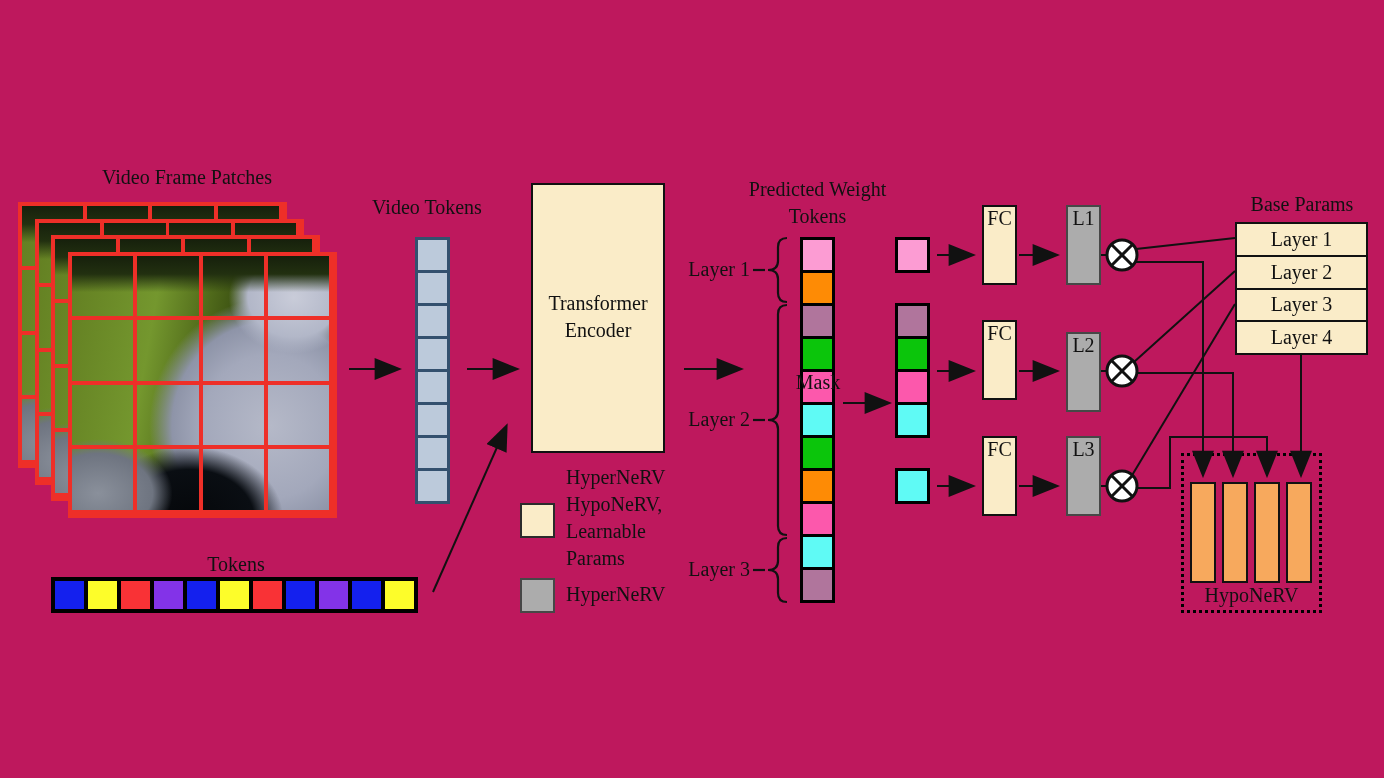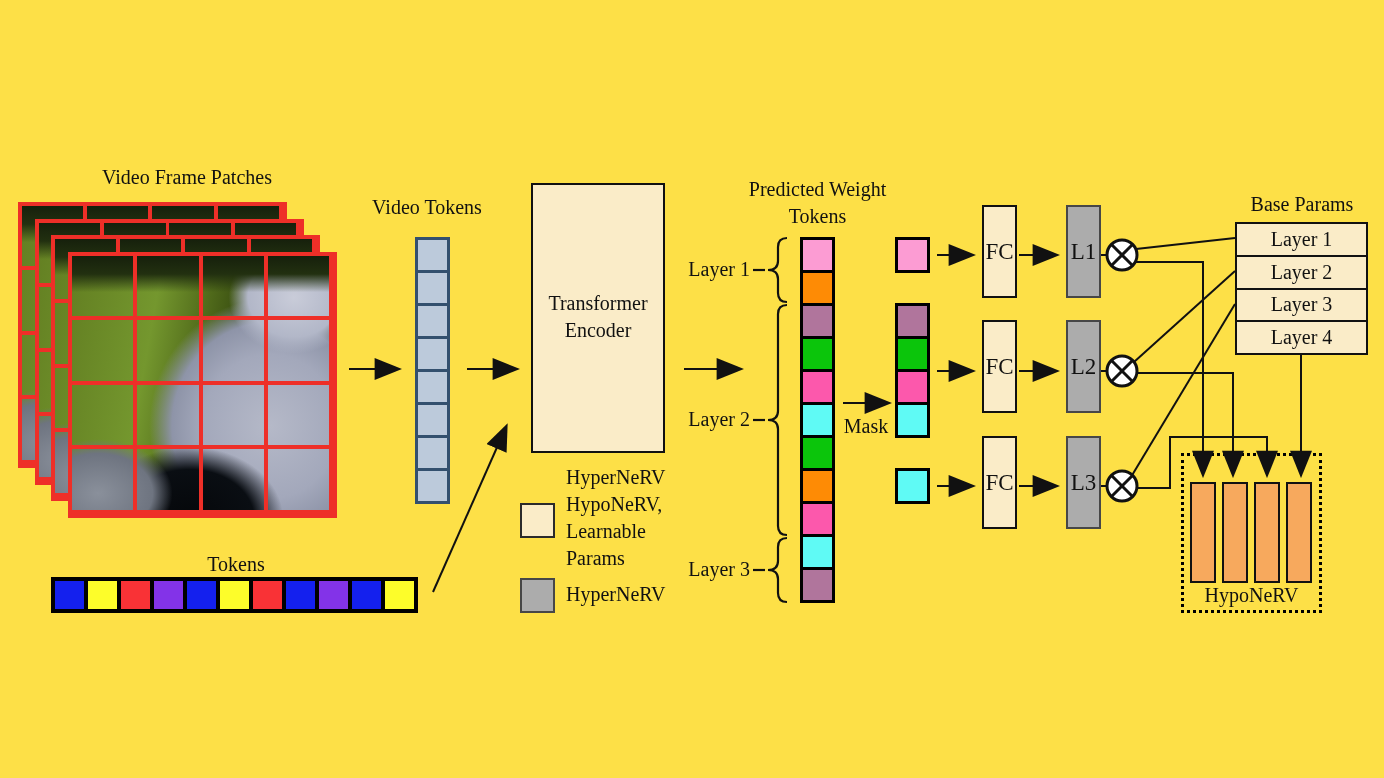--- a/index.html
+++ b/index.html
@@ -1,16 +1,16 @@
 <!DOCTYPE html>
 <html><head>
 <meta charset="utf-8">
 <style>
   html,body{margin:0;padding:0;background:#fff;}
-  .canvas{position:relative;width:1384px;height:778px;background:#fde047;overflow:hidden;
+  .canvas{position:relative;width:1384px;height:778px;background:#be185d;overflow:hidden;
           font-family:"Liberation Serif","DejaVu Serif",serif;color:#111;}
   .lbl{position:absolute;font-size:20px;line-height:26px;text-align:center;white-space:nowrap;}
   
   .frame{position:absolute;width:269px;height:266px;border:4px solid #ee2f28;box-sizing:border-box;
     background:
       linear-gradient(180deg,#16200c 0%,#223010 7%,rgba(34,48,16,0) 14%),
       radial-gradient(38% 28% at 10% 92%,#8a909b 0%,#6e7480 55%,rgba(110,116,128,0) 75%),
       radial-gradient(45% 35% at 45% 102%,#05070a 0%,#0a0e13 55%,rgba(10,14,19,0) 80%),
       radial-gradient(32% 28% at 85% 16%,#c9ccd9 0%,#b2b7c8 55%,rgba(178,183,200,0) 78%),
       radial-gradient(58% 62% at 76% 66%,#b5b9c8 0%,#a3a8bb 45%,#8e94a8 65%,rgba(142,148,168,0) 80%),
@@ -24,22 +24,22 @@
   .ltoken:first-child{margin-left:0;}
   .vtoken{width:35px;height:36px;border:3px solid #33506e;box-sizing:border-box;margin-top:-3px;background:#bccadb;}
   .vtoken:first-child{margin-top:0;}
   .ptoken{width:35px;height:36px;border:3px solid #000;box-sizing:border-box;margin-top:-3px;}
   .ptoken:first-child{margin-top:0;}
   .tok-row{position:absolute;display:flex;flex-direction:row;}
   .tok-col{position:absolute;display:flex;flex-direction:column;}
   
   .tanbox{position:absolute;background:#faecc8;border:2px solid #111;box-sizing:border-box;}
   .graybox{position:absolute;background:#acacac;border:2px solid #474747;box-sizing:border-box;}
-  .fcbox,.lbox{width:35px;height:93px;display:flex;align-items:center;justify-content:center;
-               font-size:23px;}
+  .fcbox,.lbox{width:35px;height:80px;display:flex;justify-content:center;
+               font-size:20px;}
   .encoder-text{position:absolute;left:0;right:0;top:105px;text-align:center;font-size:20px;line-height:27px;}
   .brace-label{position:absolute;width:78px;text-align:right;font-size:20px;}
   
   .bp-table{position:absolute;left:1235px;top:222px;width:133px;height:133px;border:2px solid #111;
             box-sizing:border-box;background:#faecc8;display:flex;flex-direction:column;}
   .bp-row{flex:1;display:flex;align-items:center;justify-content:center;font-size:20px;border-top:2px solid #111;}
   .bp-row:first-child{border-top:none;}
   
   .hypo-box{position:absolute;left:1181px;top:453px;width:141px;height:160px;border:3px dotted #000;box-sizing:border-box;}
   .hypo-bars{position:absolute;left:1190px;top:482px;display:flex;gap:6px;}
@@ -108,21 +108,21 @@
       <div class="ptoken" style="background: rgb(254, 139, 5);"></div>
       <div class="ptoken" style="background: rgb(252, 88, 172);"></div>
       <div class="ptoken" style="background: rgb(95, 250, 245);"></div>
       <div class="ptoken" style="background: rgb(176, 117, 156);"></div>
     </div>
 
   <div class="brace-label" style="left:672px;top:258px;">Layer 1</div>
   <div class="brace-label" style="left:672px;top:408px;">Layer 2</div>
   <div class="brace-label" style="left:672px;top:558px;">Layer 3</div>
 
-  <div class="lbl" style="left:826px;top:369px;width:80px;margin-top:44px;">Mask</div>
+  <div class="lbl" style="left:778px;top:369px;width:80px;">Mask</div>
   <div class="tok-col" style="left:895px;top:237px;">
       <div class="ptoken" style="background: rgb(252, 156, 211);"></div>
     </div>
   <div class="tok-col" style="left:895px;top:303px;">
       <div class="ptoken" style="background: rgb(176, 117, 156);"></div>
       <div class="ptoken" style="background: rgb(11, 197, 11);"></div>
       <div class="ptoken" style="background: rgb(252, 88, 172);"></div>
       <div class="ptoken" style="background: rgb(95, 250, 245);"></div>
     </div>
   <div class="tok-col" style="left:895px;top:468px;">
@@ -135,21 +135,21 @@
   <div class="tanbox fcbox" style="left:982px;top:320px;">
       <span>FC</span>
     </div>
   <div class="tanbox fcbox" style="left:982px;top:436px;">
       <span>FC</span>
     </div>
 
   <div class="graybox lbox" style="left:1066px;top:205px;">
       <span>L1</span>
     </div>
-  <div class="graybox lbox" style="left:1066px;top:320px;">
+  <div class="graybox lbox" style="left:1066px;top:332px;">
       <span>L2</span>
     </div>
   <div class="graybox lbox" style="left:1066px;top:436px;">
       <span>L3</span>
     </div>
 
   <div class="lbl" style="left:1237px;top:191px;width:130px;">Base Params</div>
   <div class="bp-table">
       <div class="bp-row">Layer 1</div>
       <div class="bp-row">Layer 2</div>

